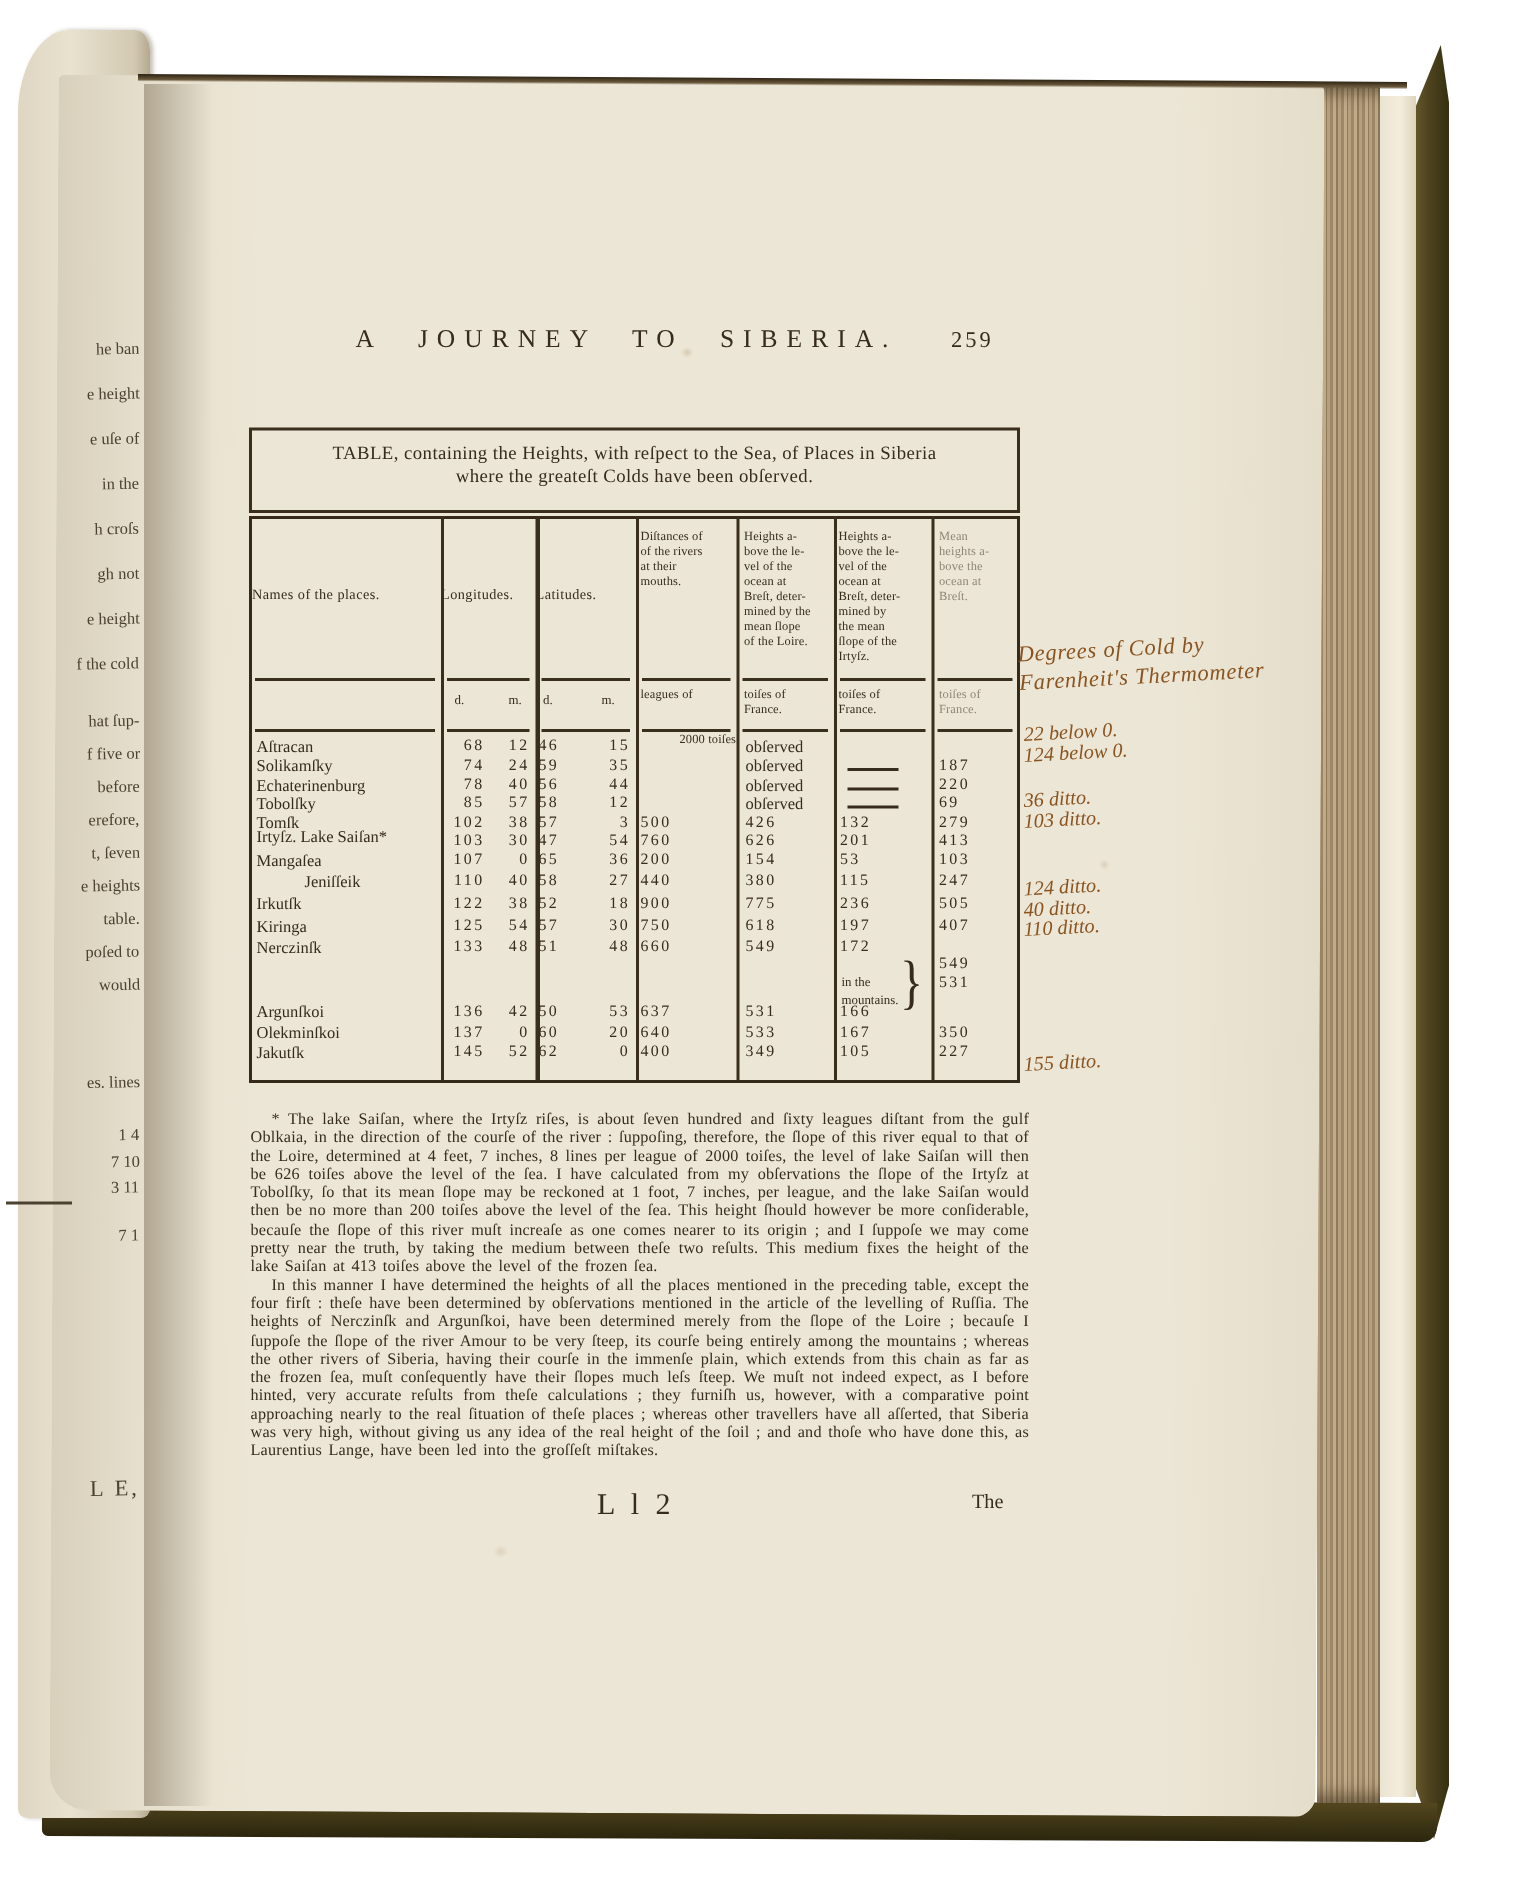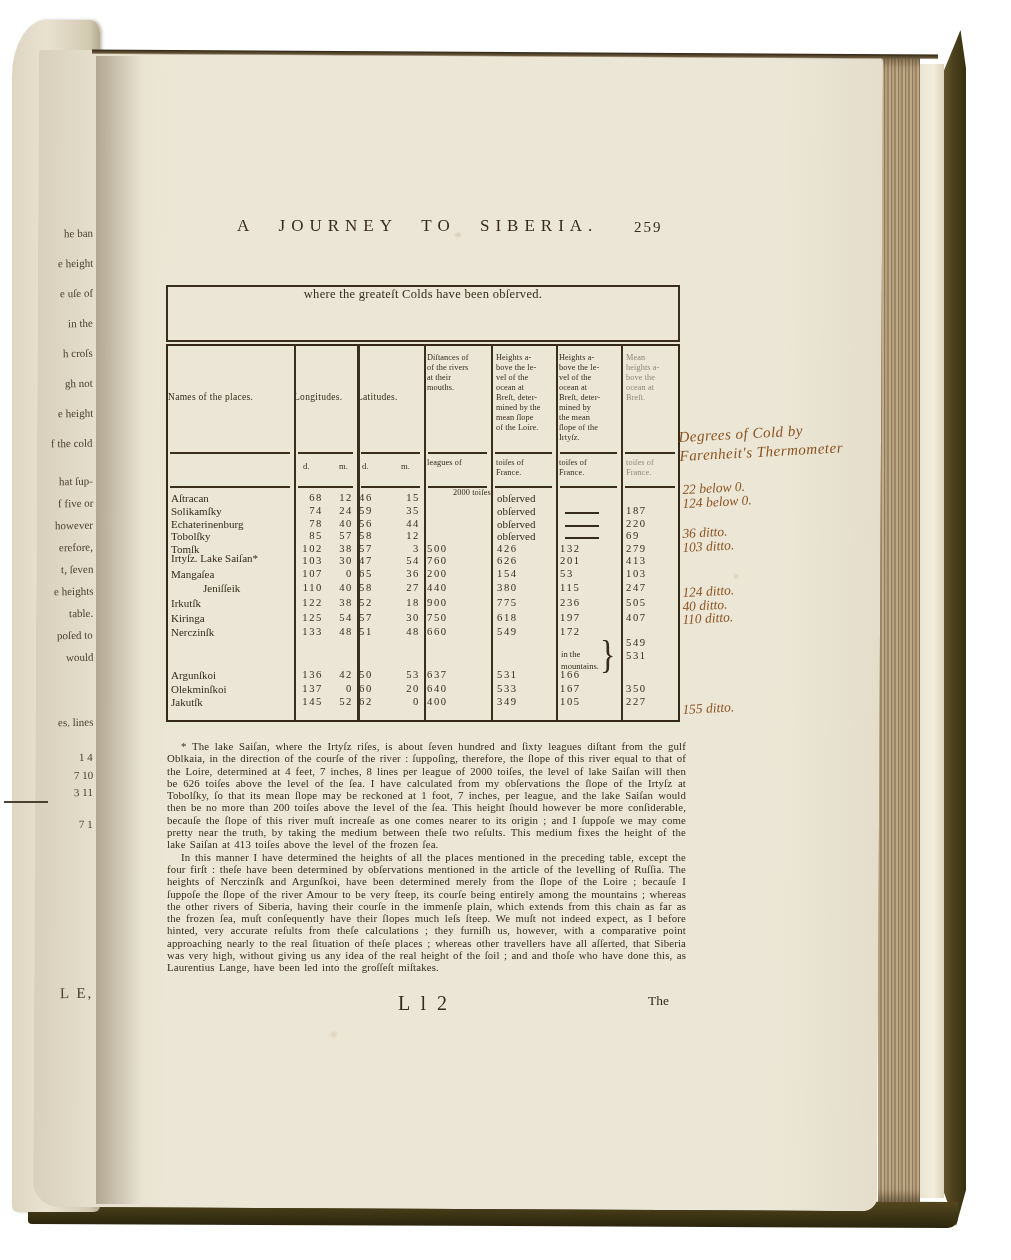--- a/index.html
+++ b/index.html
@@ -78,20 +78,21 @@
   <div class="main-page"></div>
   <div class="page-top-edge"></div>
   <div class="gutter-shade"></div>
 
   <div class="content">
 
     <div class="abs print running-head" style="left:237px;top:216px;">A JOURNEY TO SIBERIA.</div>
     <div class="abs print page-num" style="left:634px;top:219px;">259</div>
 
     <div class="abs caption-box" style="left:166px;top:285px;width:514px;height:57px;">
+      <div class="caption-line" style="margin-top:8px;">TABLE, containing the Heights, with reſpect to the Sea, of Places in Siberia</div>
       <div class="caption-line">where the greateſt Colds have been obſerved.</div>
     </div>
 
     <div class="abs tframe" style="left:166px;top:344px;width:514px;height:378px;"></div>
     <div id="table-layer">
 
       <div class="abs hdr-main" style="left:168px;top:392px;width:124px;">Names of the places.</div>
       <div class="abs hdr-main" style="left:294px;top:392px;width:63px;">Longitudes.</div>
       <div class="abs hdr-main" style="left:357px;top:392px;width:67px;">Latitudes.</div>
     <div class="vline" style="left:294px;top:344px;width:1.6px;height:376px;"></div>
@@ -304,21 +305,21 @@
         <div class="frag" style="top: 227px;">he ban</div>
         <div class="frag" style="top: 257px;">e height</div>
         <div class="frag" style="top: 287px;">e uſe of</div>
         <div class="frag" style="top: 317px;">in the</div>
         <div class="frag" style="top: 347px;">h croſs</div>
         <div class="frag" style="top: 377px;">gh not</div>
         <div class="frag" style="top: 407px;">e height</div>
         <div class="frag" style="top: 437px;">f the cold</div>
         <div class="frag" style="top: 475px;">hat ſup-</div>
         <div class="frag" style="top: 497px;">f five or</div>
-        <div class="frag" style="top: 519px;">however</div>
+        <div class="frag" style="top: 519px;">before</div>
         <div class="frag" style="top: 541px;">erefore,</div>
         <div class="frag" style="top: 563px;">t, ſeven</div>
         <div class="frag" style="top: 585px;">e heights</div>
         <div class="frag" style="top: 607px;">table.</div>
         <div class="frag" style="top: 629px;">poſed to</div>
         <div class="frag" style="top: 651px; margin-left: 40px;">would</div>
         <div class="frag" style="top: 716px;">es.  lines</div>
         <div class="frag" style="top: 751px;">1      4</div>
         <div class="frag" style="top: 769px;">7     10</div>
         <div class="frag" style="top: 786px;">3     11</div>

